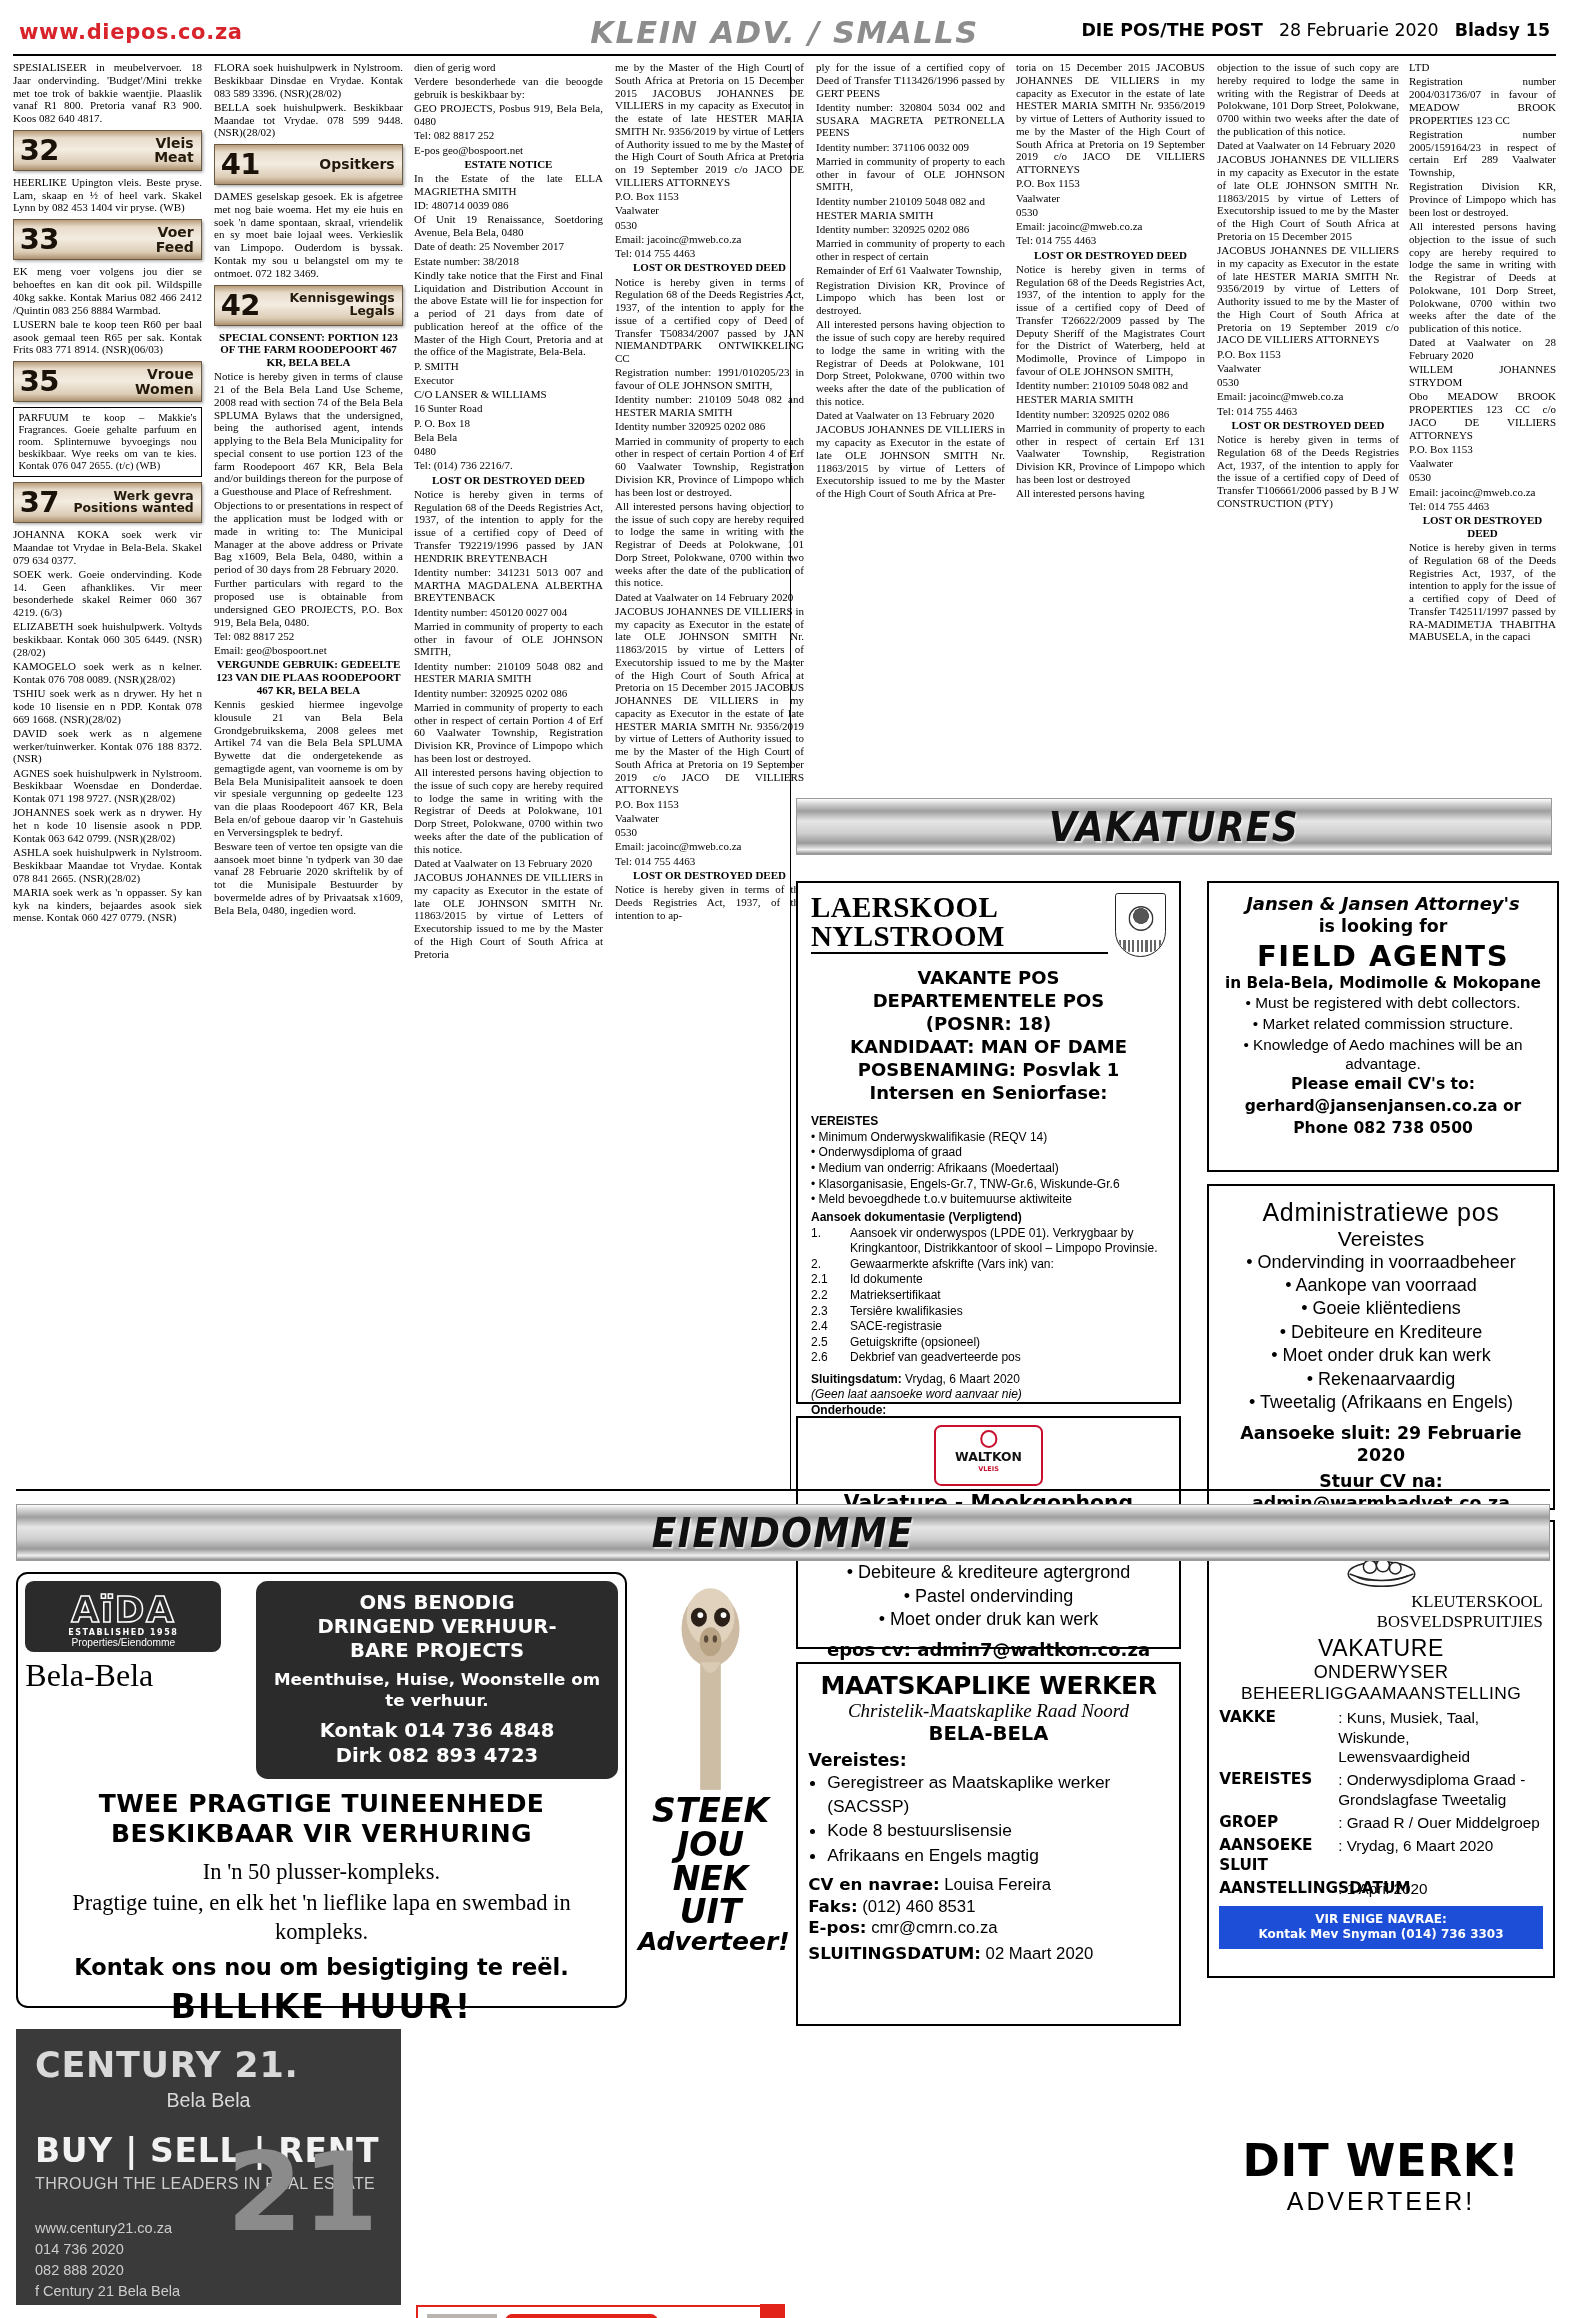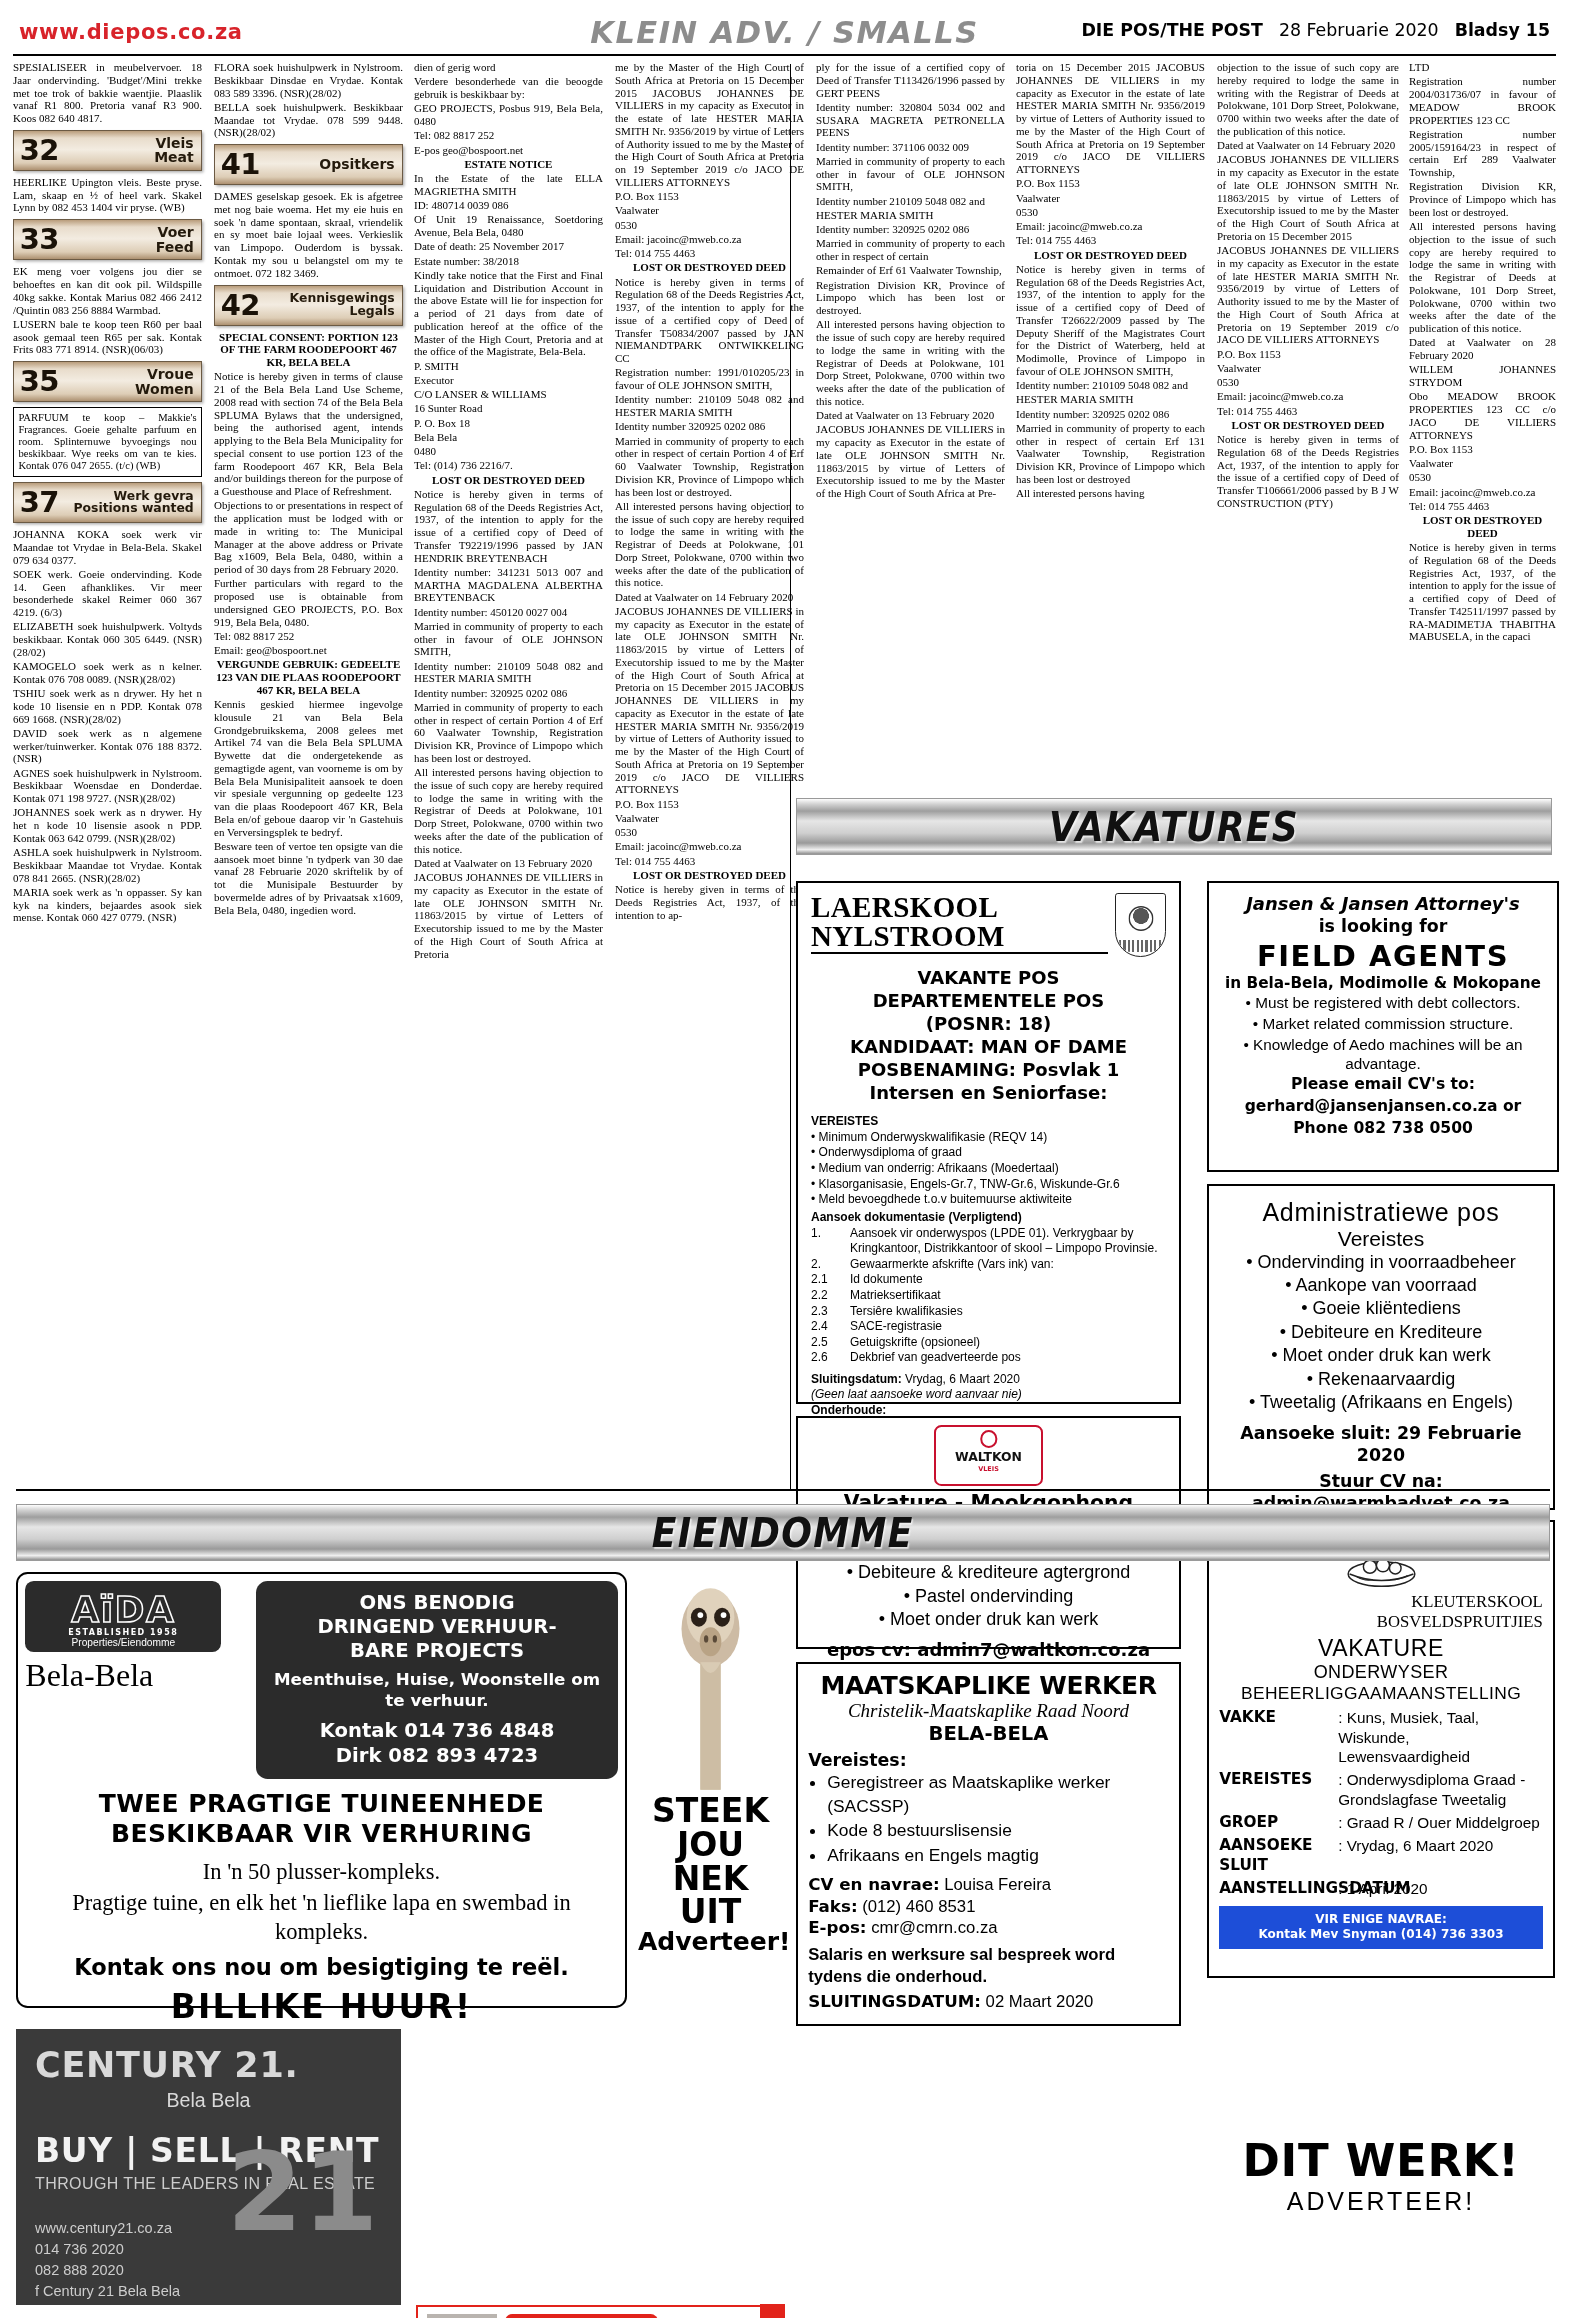--- a/index.html
+++ b/index.html
@@ -208,21 +208,21 @@
   .aida-h1 { text-align:center; font-family:"DejaVu Sans", sans-serif; font-weight:bold; font-size:25px; line-height:1.22; letter-spacing:0.4px; }
   .aida-p { text-align:center; font-family:"Liberation Serif", serif; font-size:22.5px; line-height:1.3; margin-top:7.3px; }
   .aida-p2 { text-align:center; font-family:"DejaVu Sans", sans-serif; font-weight:bold; font-size:22.5px; margin-top:7.3px; }
   .aida-big { text-align:center; font-family:"DejaVu Sans", sans-serif; font-weight:bold; font-size:33px; letter-spacing:2.2px; margin-top:7.3px; }
 
   
   #ad-steek { padding:0; }
   .ostrich { width:100%; height:218px; position:relative; overflow:hidden; background:#fff; }
   .ostrich svg { width:100%; height:100%; }
   .steek-txt {
-    font-family:"DejaVu Sans", sans-serif; font-weight:bold; 
+    font-family:"DejaVu Sans", sans-serif; font-weight:bold; font-style:italic;
     font-size:33px; line-height:1.02; text-align:center; margin-top:4.4px;
   }
   .steek-txt .adv { font-size:25px; }
 
   
   #ad-century { background:#3a3a3a; color:#fff; padding:16px 19px; position:relative; overflow:hidden; }
   .c21-1 { font-family:"DejaVu Sans", sans-serif; font-weight:bold; font-size:35px; letter-spacing:0.7px; color:#d9d9d9; }
   .c21-2 { font-family:"Liberation Sans", sans-serif; font-size:19.6px; text-align:center; color:#d9d9d9; margin-top:4.4px; }
   .c21-3 { font-family:"DejaVu Sans", sans-serif; font-weight:bold; font-size:33px; letter-spacing:0.7px; margin-top:19px; color:#f2f2f2; }
   .c21-4 { font-family:"Liberation Sans", sans-serif; font-size:16px; letter-spacing:0.4px; margin-top:4.4px; color:#cdcdcd; }
@@ -611,21 +611,20 @@
       <span>Louisa Fereira</span>
     </div>
     <div class="mw-p">
       <b>Faks:</b>
       <span>(012) 460 8531</span>
     </div>
     <div class="mw-p">
       <b>E-pos:</b>
       <span>cmr@cmrn.co.za</span>
     </div>
-    <div class="mw-p b" style="margin-top:5.8px;">Salaris en werksure sal bespreek word tydens die onderhoud.</div>
     <div class="mw-p" style="margin-top:4.4px;">
       <b>SLUITINGSDATUM:</b>
       <span>02 Maart 2020</span>
     </div>
   </div>
 
   <div class="ad bord" id="ad-kleuter" style="left:1207px;top:1520px;width:348px;height:458px;">
     <div class="nest">
       <svg viewBox="0 0 120 84" xmlns="http://www.w3.org/2000/svg">
         <ellipse cx="60" cy="62" rx="46" ry="17" fill="none" stroke="#222" stroke-width="2"></ellipse>

